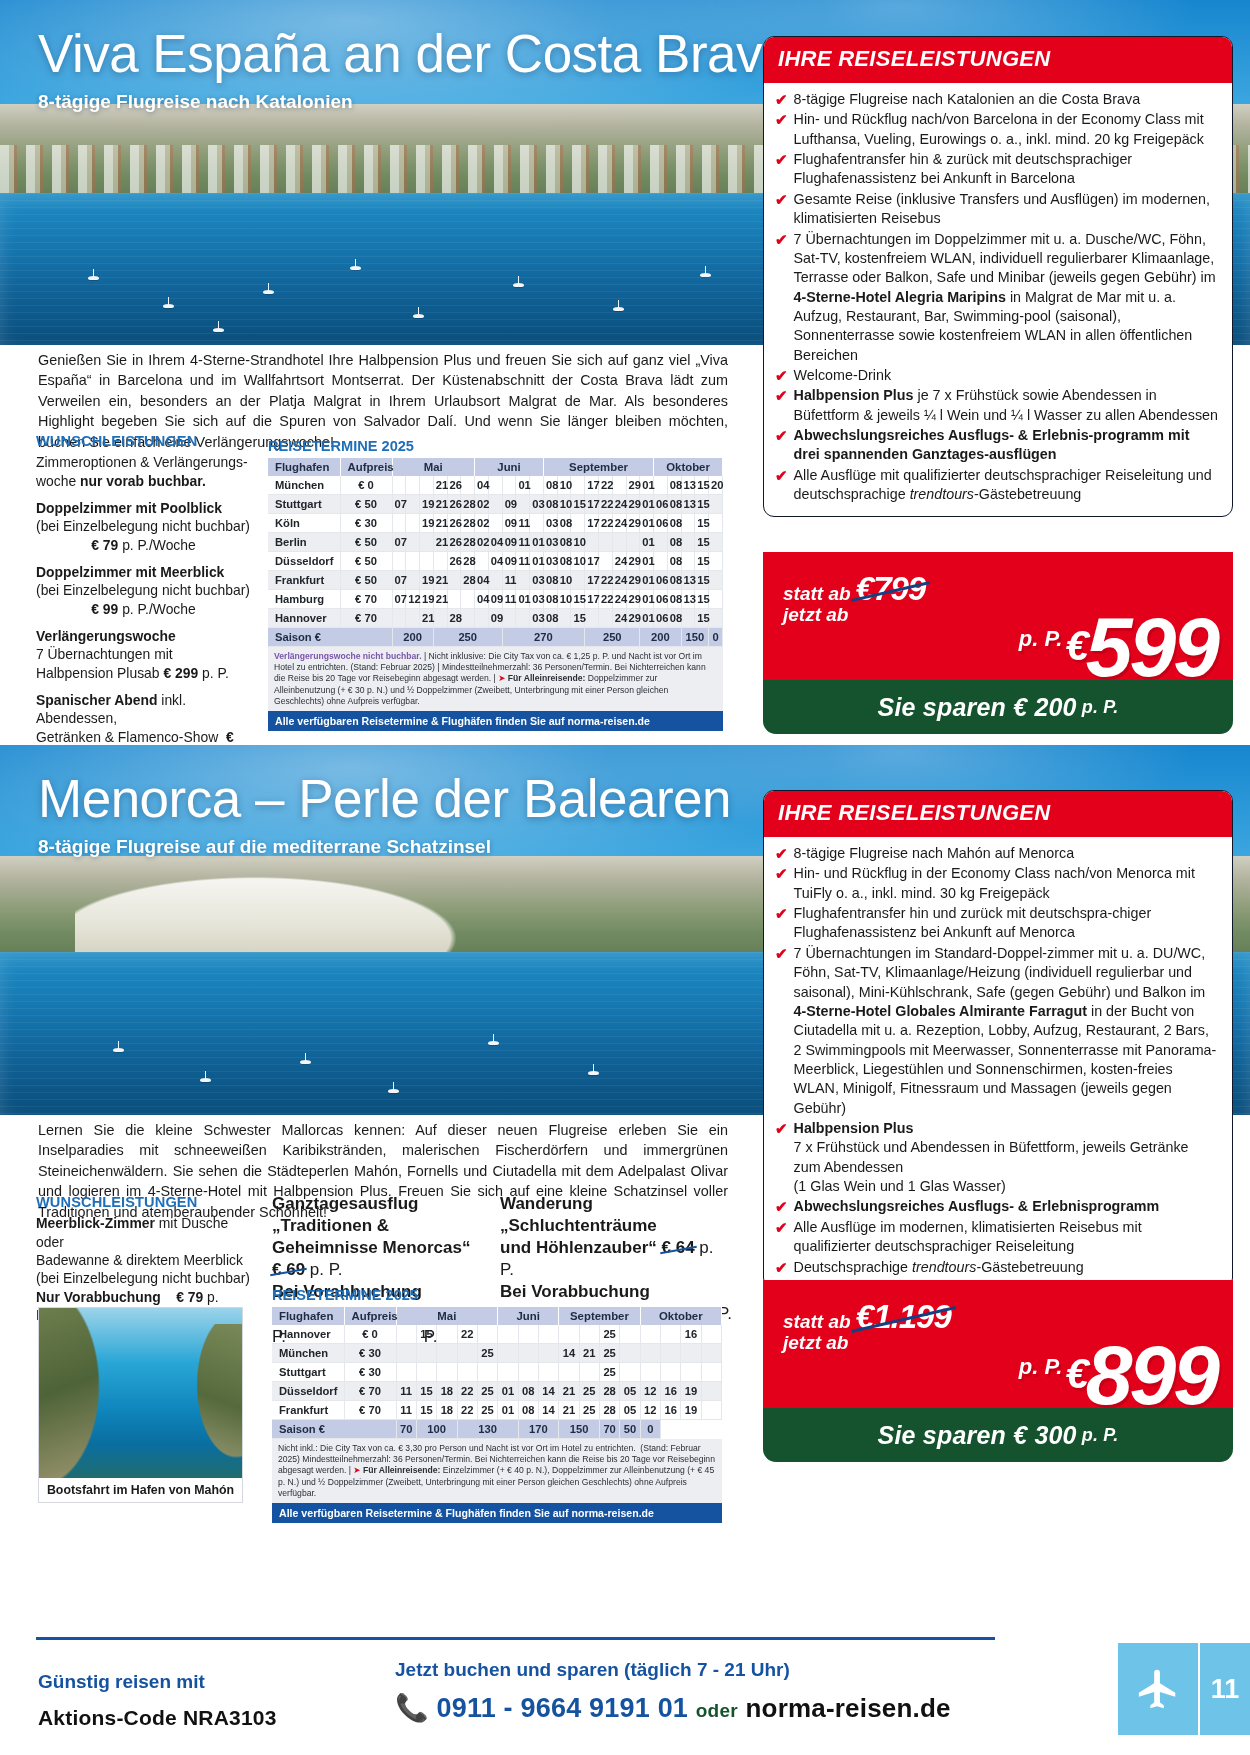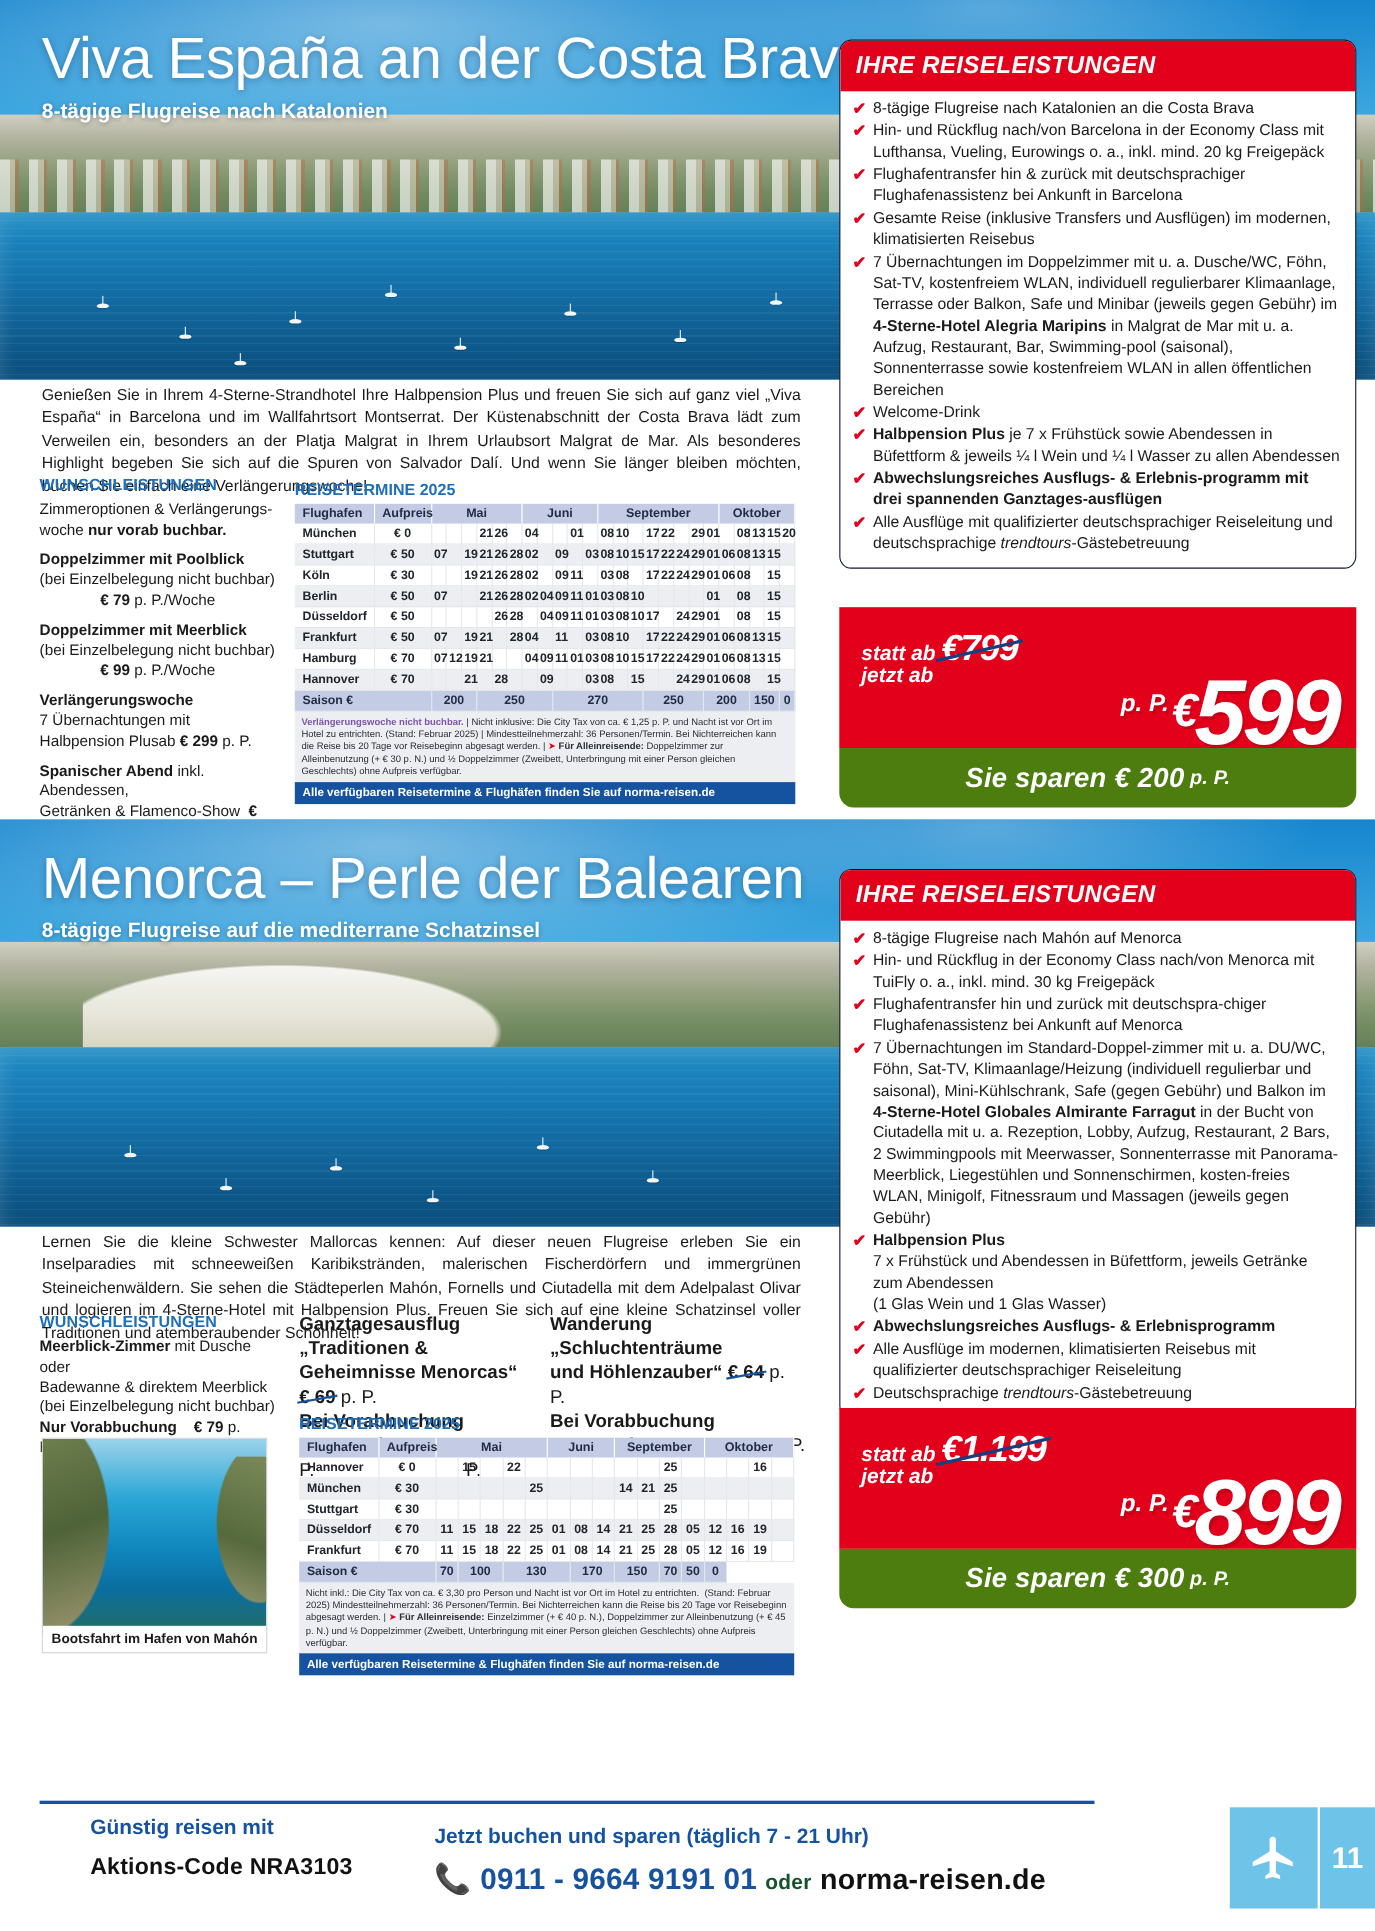--- a/index.html
+++ b/index.html
@@ -125,21 +125,21 @@
   }
   .jetzt { position: absolute; left: 20px; top: 52px; font-style: italic; font-weight: 700; font-size: 19px; }
   .bignum {
     position: absolute; right: 16px; bottom: -6px; font-style: italic; font-weight: 800;
     font-size: 84px; letter-spacing: -3px; line-height: .9;
     text-shadow: 2px 3px 0 rgba(0,0,0,.12);
   }
   .bignum .pp { font-size: 22px; letter-spacing: 0; vertical-align: 30px; margin-right: 3px; }
   .bignum .eur { font-size: 42px; vertical-align: 16px; }
   .price-blue {
-    background: #4d7c0f; color: #fff; border-radius: 0 0 13px 13px; height: 54px;
+    background: #14532d; color: #fff; border-radius: 0 0 13px 13px; height: 54px;
     display: flex; align-items: center; justify-content: center;
     font-style: italic; font-weight: 800; font-size: 25px; letter-spacing: .2px;
   }
   .price-blue .small { font-size: 18px; margin-left: 5px; }
 
   
   .intro {
     position: absolute; left: 38px; width: 690px; font-size: 14.4px; line-height: 1.42;
     text-align: justify;
   }
@@ -206,21 +206,21 @@
     mask-image: radial-gradient(ellipse 90% 85% at 80% 45%, #000 62%, transparent 64%);
   }
   .thumb-cap {
     position: absolute; left: 0; right: 0; bottom: 0; background: #ffffff;
     color: #1a1a1a; font-size: 12.4px; font-weight: 700; padding: 5px 6px; text-align:center;
   }
 
   
   .footer { position: absolute; left: 0; bottom: 0; width: 1250px; height: 118px; }
   .footer-rule { position:absolute; left: 36px; right: 255px; top: 0; height: 3px; background: #15529f; }
-  .f-left { position: absolute; left: 38px; top: 14px; margin-left: 44px; }
+  .f-left { position: absolute; left: 38px; top: 34px; }
   .f-left .t1 { color: #15529f; font-weight: 700; font-size: 19px; }
   .f-left .t2 { color: #111; font-weight: 700; font-size: 21px; margin-top: 13px; letter-spacing:.2px; }
   .f-mid { position: absolute; left: 395px; top: 22px; }
   .f-mid .t1 { color: #15529f; font-weight: 700; font-size: 19px; }
   .f-mid .t2 { margin-top: 11px; font-size: 27px; font-weight: 700; color: #15529f; letter-spacing: .2px; }
   .f-mid .t2 .oder { color: #14532d; font-size: 19px; font-weight: 700; }
   .f-mid .t2 .web { color: #111; font-size: 26px; font-weight: 700; }
   .f-right {
     position: absolute; right: 52px; top: 6px; width: 80px; height: 92px;
     background: #6ec3e8; display: flex; align-items: center; justify-content: center;

